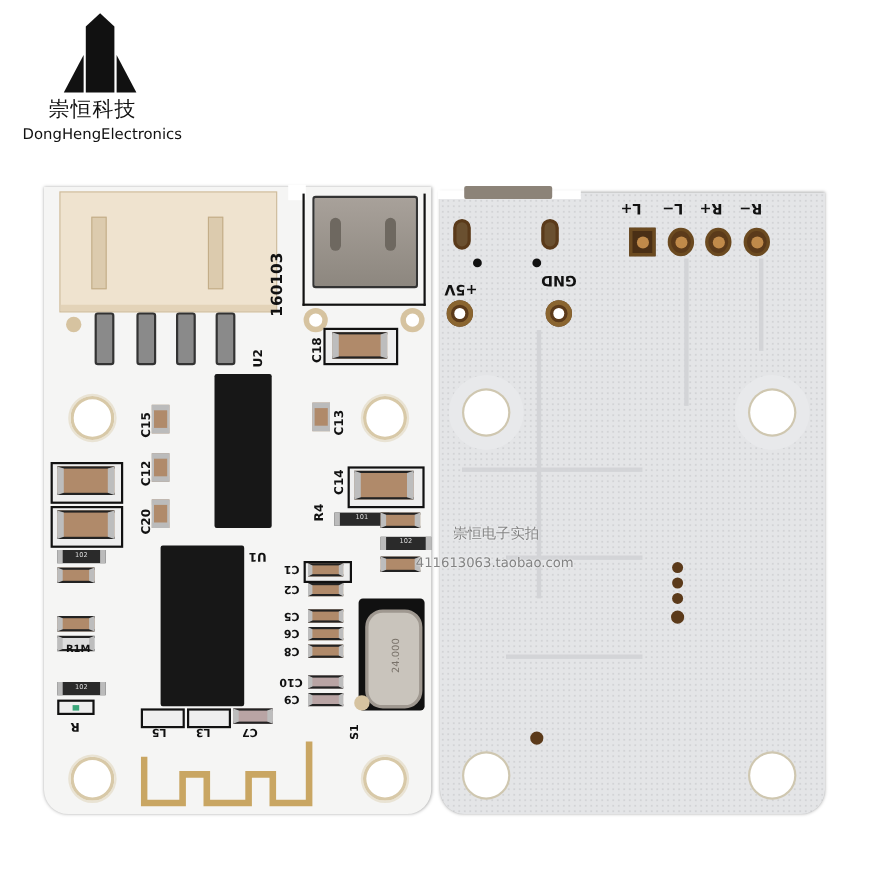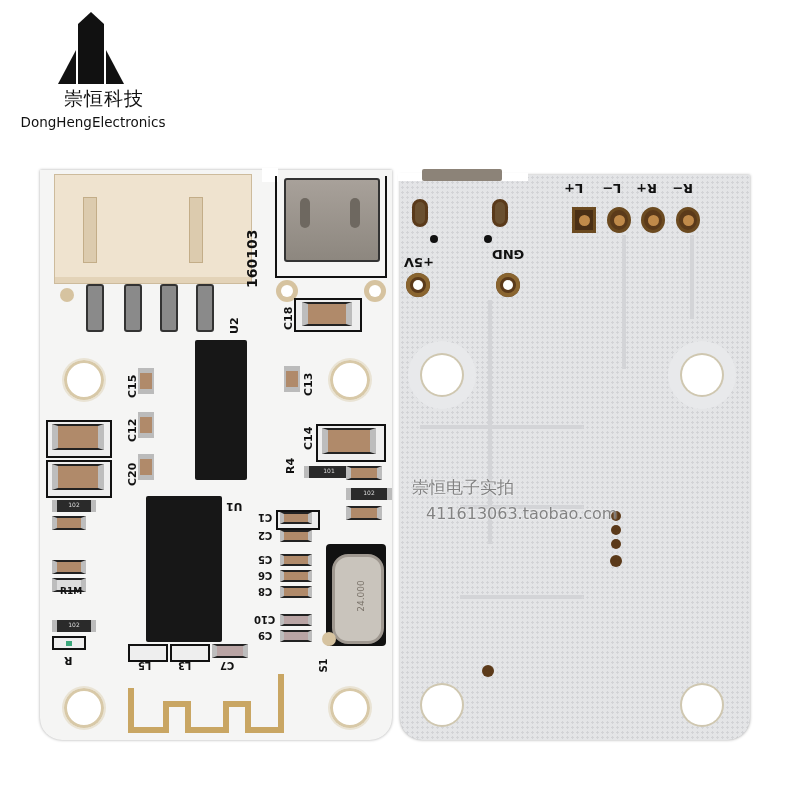--- a/index.html
+++ b/index.html
@@ -1,20 +1,20 @@
 <!DOCTYPE html>
 <html><head>
 <meta charset="utf-8">
 <style>
   html,body{margin:0;padding:0;}
   body{width:800px;height:800px;background:#ffffff;position:relative;overflow:hidden;font-family:"DejaVu Sans",sans-serif;}
   .abs{position:absolute;}
   
   .logo-mark{left:48px;top:10px;width:86px;height:76px;}
-  .logo-cn{left:44px;top:86px;width:100px;font-size:19px;color:#111;letter-spacing:1px;text-align:right;}
+  .logo-cn{left:44px;top:86px;width:100px;font-size:19px;color:#111;letter-spacing:1px;text-align:left;}
   .logo-en{left:8px;top:114px;width:170px;font-size:13.5px;color:#111;text-align:center;font-family:"DejaVu Sans",sans-serif;}
   
   .board{background:#f3f3f2;border-radius:0 0 22px 22px;box-shadow:0 0 3px rgba(0,0,0,.35);}
   .front{left:40px;top:170px;width:352px;height:570px;background:#f5f5f4;}
   .back{left:400px;top:175px;width:350px;height:565px;background:#e4e5e7;
         background-image:radial-gradient(#d2d3d6 1px,transparent 1.3px);background-size:5px 5px;}
   .notch{background:#fff;}
   .hole{border-radius:50%;background:#fff;box-shadow:inset 0 0 0 3px #d8c9a8,0 0 0 2px #e9e3d4;}
   .hole-b{border-radius:50%;background:#fff;box-shadow:0 0 0 2px #cfc7b0,0 0 0 14px #e8e9eb;}
   .pad{border-radius:50%;background:#5b3a1a;box-shadow:inset 0 0 0 4px #8a6530;}
@@ -26,22 +26,22 @@
   .connector{background:#efe3cf;border:1px solid #cdbb9c;box-shadow:inset 0 -6px 0 #e3d3b8;}
   .usb{background:linear-gradient(#a8a19a,#8d877f);border:2px solid #333;border-radius:3px;}
   .ic{background:#171717;border-radius:2px;}
   .cap{background:#b08a6a;border:2px solid #222;box-sizing:border-box;border-left:6px solid #bdbdbd;border-right:6px solid #bdbdbd;}
   .cap-frame{border:2px solid #111;background:#eee;}
   .res{background:#2a2a2a;border-left:5px solid #bbb;border-right:5px solid #bbb;color:#ddd;font-size:6px;text-align:center;line-height:9px;}
   .silk{color:#111;font-weight:bold;font-size:11px;}
   .crystal{background:#c9c4bc;border-radius:16px;border:3px solid #9f9890;}
   .crystal-base{background:#111;}
   .label-back{color:#111;font-weight:bold;font-size:13px;}
-  .watermark{color:rgba(110,110,110,.85);font-size:17px;text-shadow:0 0 2px #fff;text-align:right;}
-  .watermark2{color:rgba(110,110,110,.85);font-size:16px;text-shadow:0 0 2px #fff;padding-left:48px;}
+  .watermark{color:rgba(110,110,110,.85);font-size:13px;text-shadow:0 0 2px #fff;text-align:right;}
+  .watermark2{color:rgba(110,110,110,.85);font-size:12px;text-shadow:0 0 2px #fff;}
   .trace{border:2px solid #d3d4d7;}
 </style>
 </head>
 <body>
 
 <svg class="abs logo-mark" viewBox="0 0 86 76">
   <polygon points="10,74 28,40 28,74" fill="#111"></polygon>
   <polygon points="30,74 30,14 43,2 56,14 56,74" fill="#111"></polygon>
   <polygon points="58,40 76,74 58,74" fill="#111"></polygon>
 </svg>

